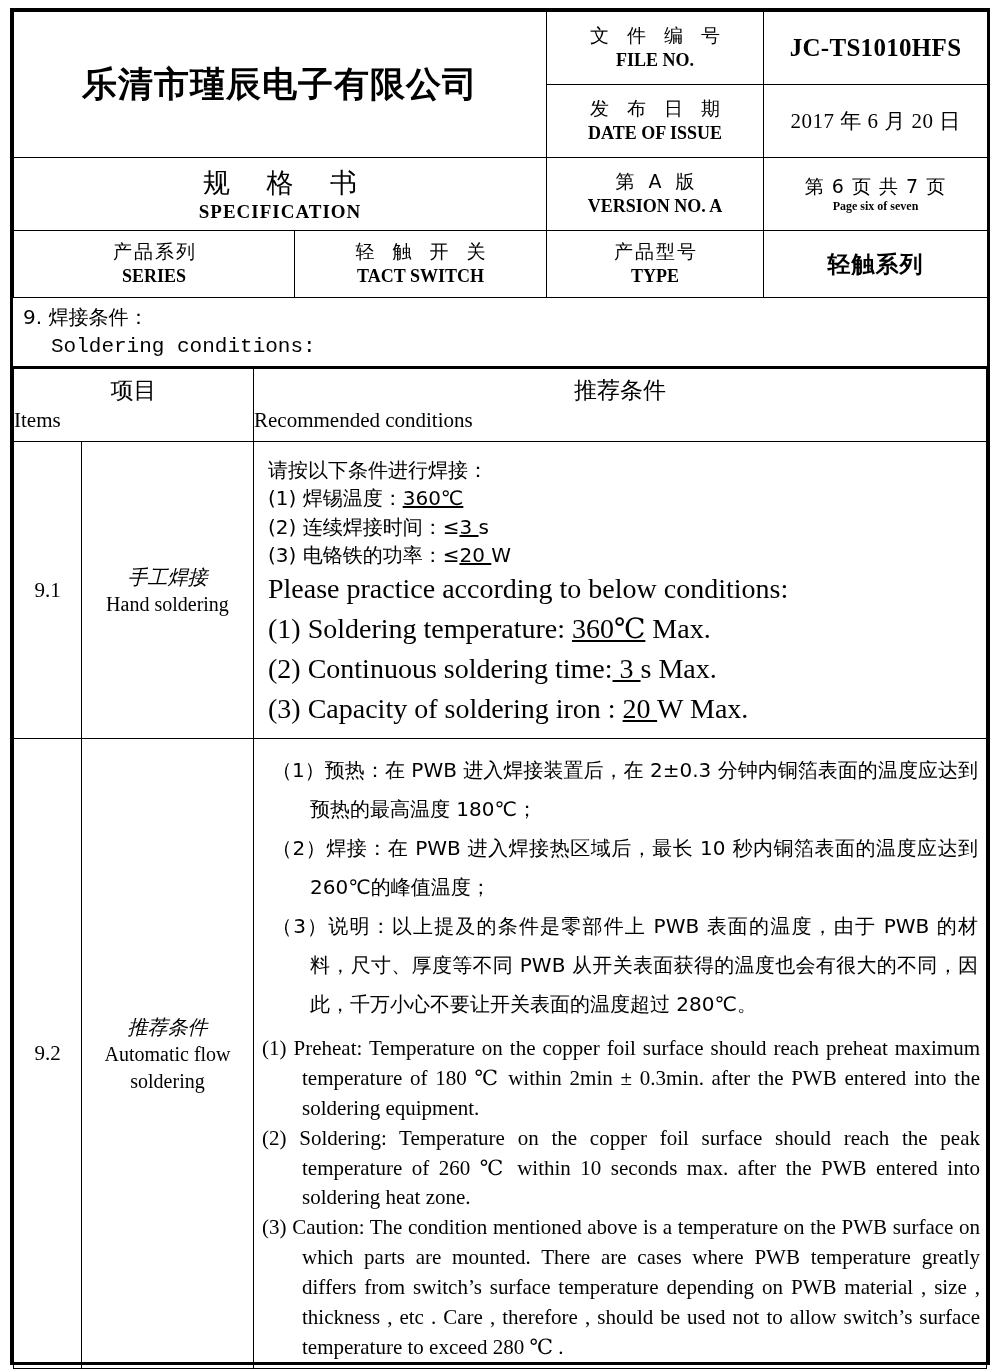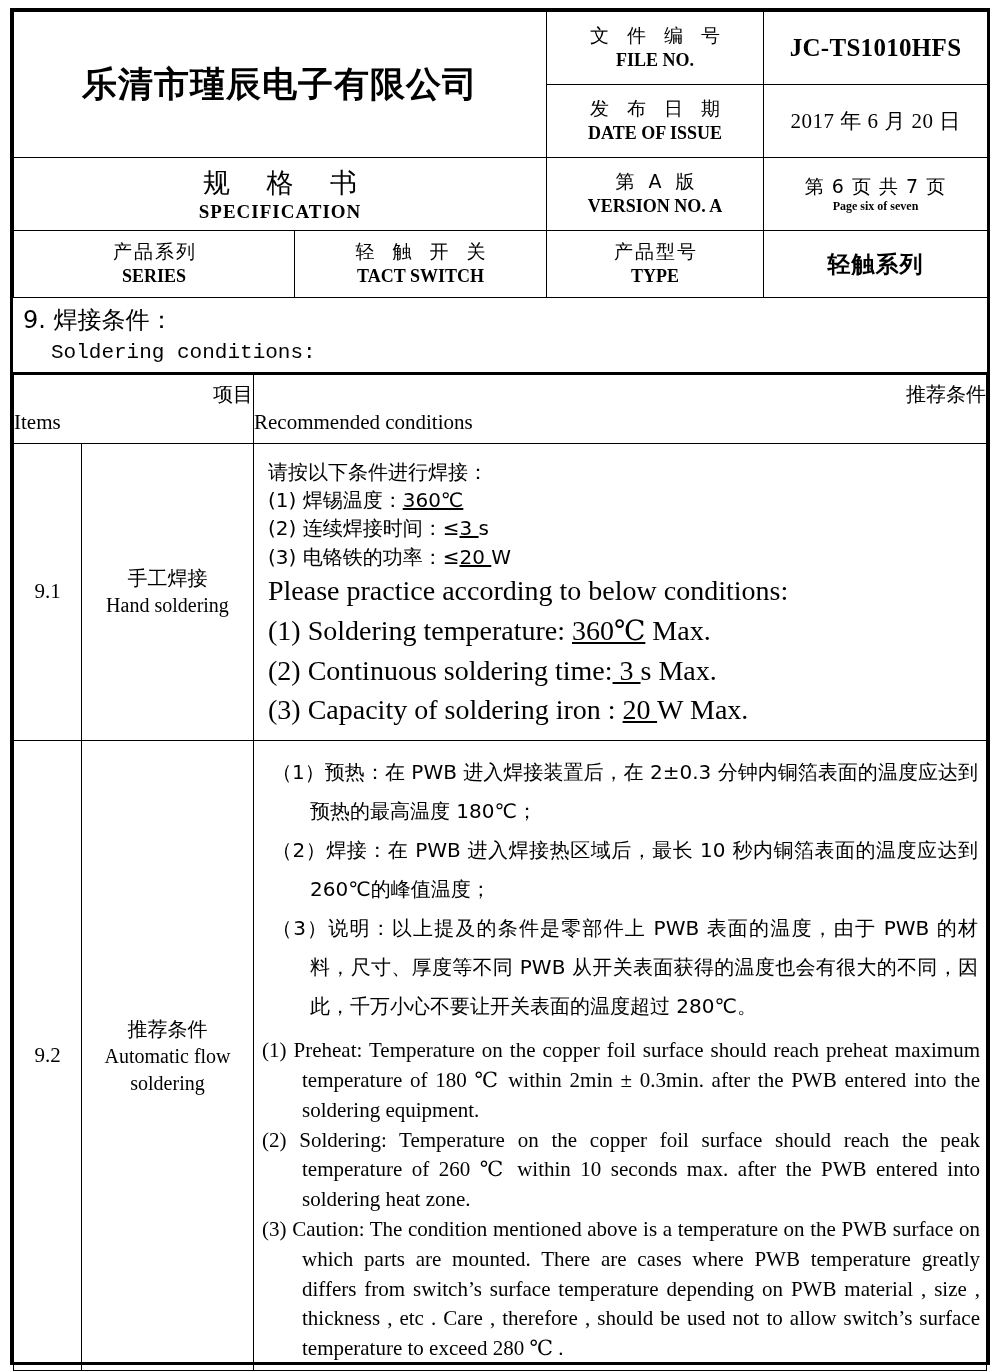--- a/index.html
+++ b/index.html
@@ -118,21 +118,21 @@
     letter-spacing: 1px;
   }
 
   
   .sec-title-wrap {
     border-bottom: 2px solid #000;
     padding: 5px 0 4px 10px;
   }
   .sec-cn {
     font-family: "DejaVu Sans", "Liberation Sans", sans-serif;
-    font-size: 24px;
+    font-size: 20px;
     line-height: 1.45;
   }
   .sec-en {
     font-family: Liberation Mono, monospace;
     font-size: 21px;
     line-height: 1.45;
     padding-left: 28px;
   }
 
   
@@ -147,42 +147,43 @@
     vertical-align: middle;
     padding: 0;
   }
   .body-tbl td.cell-top { vertical-align: top; }
 
   .col-num  { width: 68px; }
   .col-item { width: 172px; }
 
   .th-cn {
     font-family: "DejaVu Sans", "Liberation Sans", sans-serif;
-    font-size: 20px;
-    text-align: right;
+    font-size: 23px;
+    text-align: center;
     line-height: 1.35;
     padding-top: 6px;
   }
   .th-en {
     font-family: "Liberation Serif", "DejaVu Serif", serif;
     font-size: 21px;
     line-height: 1.35;
     padding-bottom: 6px;
   }
 
   .num-cell {
     text-align: center;
     font-family: "Liberation Serif", "DejaVu Serif", serif;
     font-size: 21px;
   }
   .item-cn {
     font-family: "DejaVu Sans", "Liberation Sans", sans-serif;
     font-size: 20px;
     text-align: center;
     line-height: 1.4;
+    font-style: italic;
   }
   .item-en {
     font-family: "Liberation Serif", "DejaVu Serif", serif;
     font-size: 20px;
     text-align: center;
     line-height: 1.35;
   }
 
   
   .cond {

